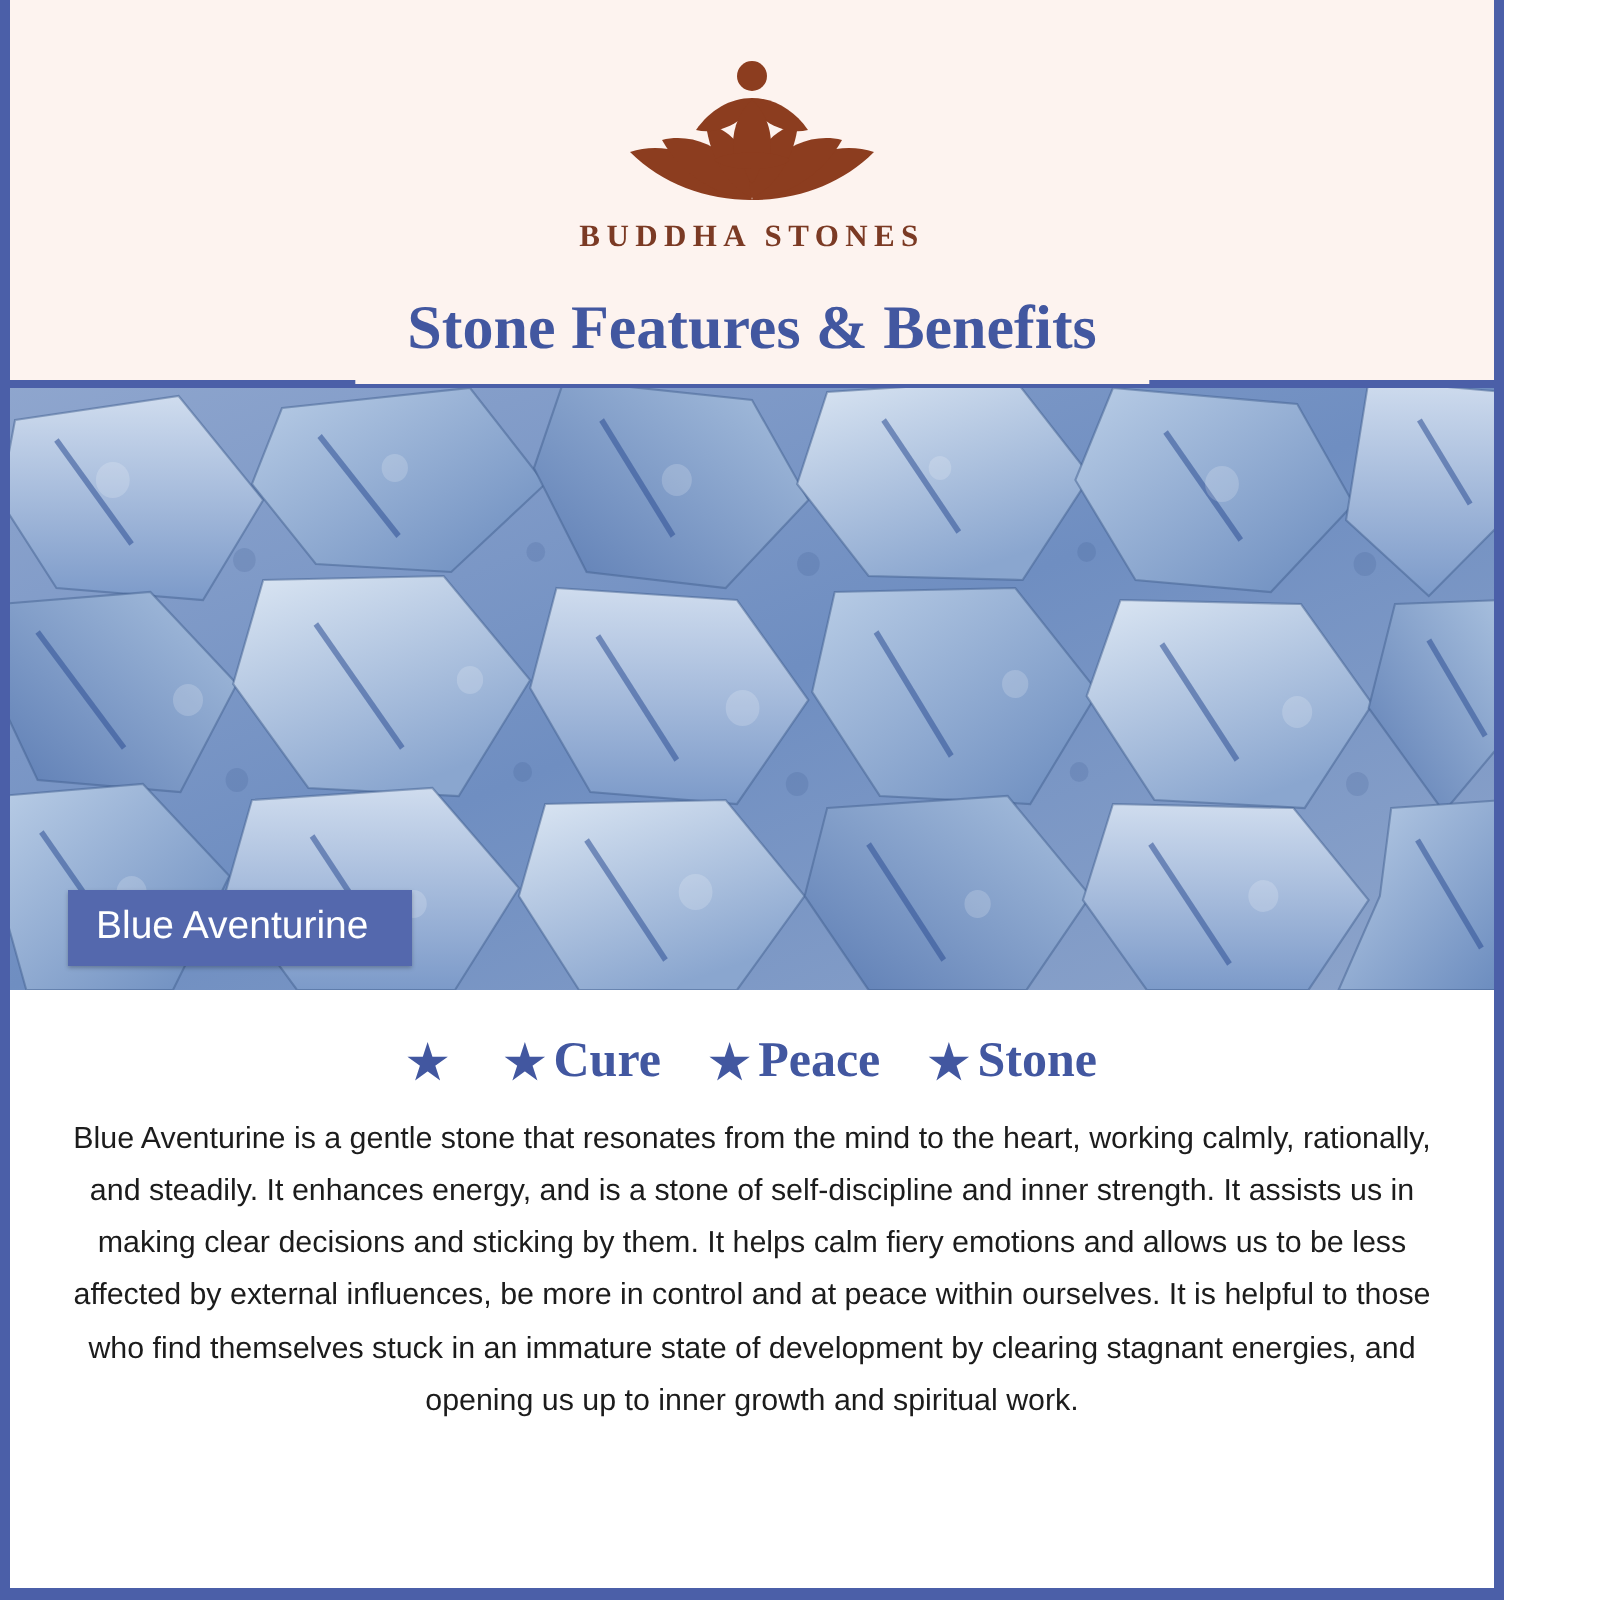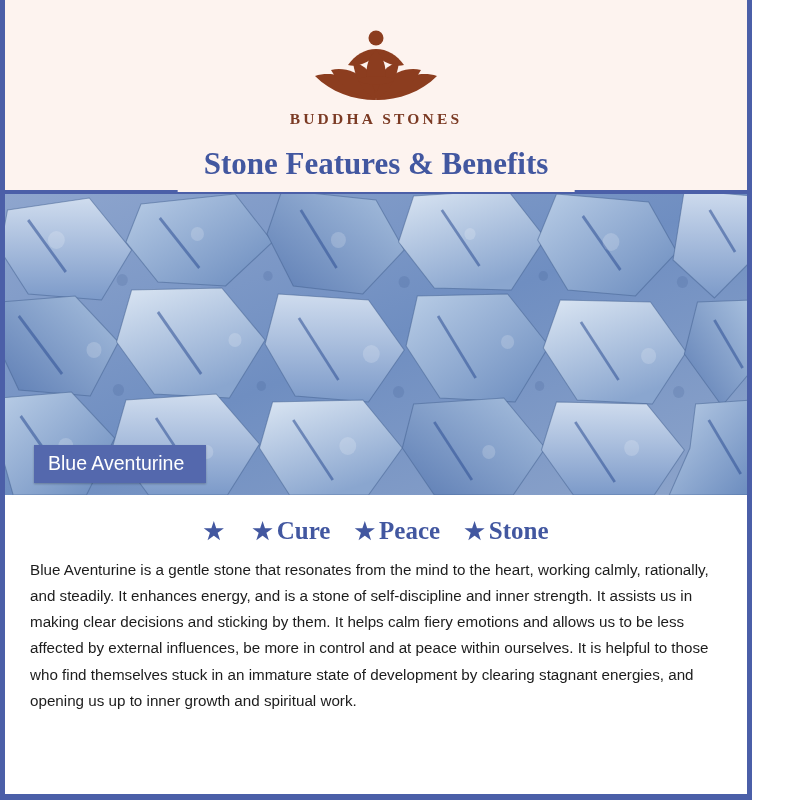--- a/index.html
+++ b/index.html
@@ -154,21 +154,21 @@
     color: #4257a0;
     font-size: 23px;
     margin-right: 4px;
     line-height: 1;
   }
   .benefit-gap { width: 12px; }
   .body-text {
     font-size: 15.2px;
     line-height: 1.72;
     color: #1c1c1c;
-    text-align: left;
+    text-align: center;
     margin: 0;
   }
 
   
   .bottom-edge {
     position: absolute;
     left: 0; right: 0; bottom: 0;
     height: 6px;
     background: #4b5fa8;
   }

